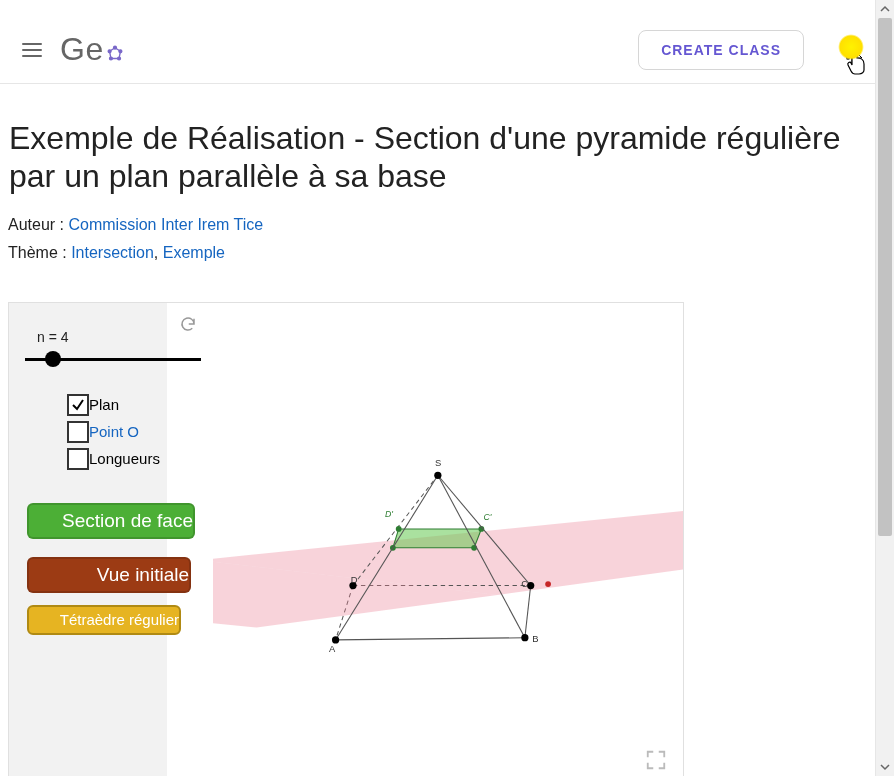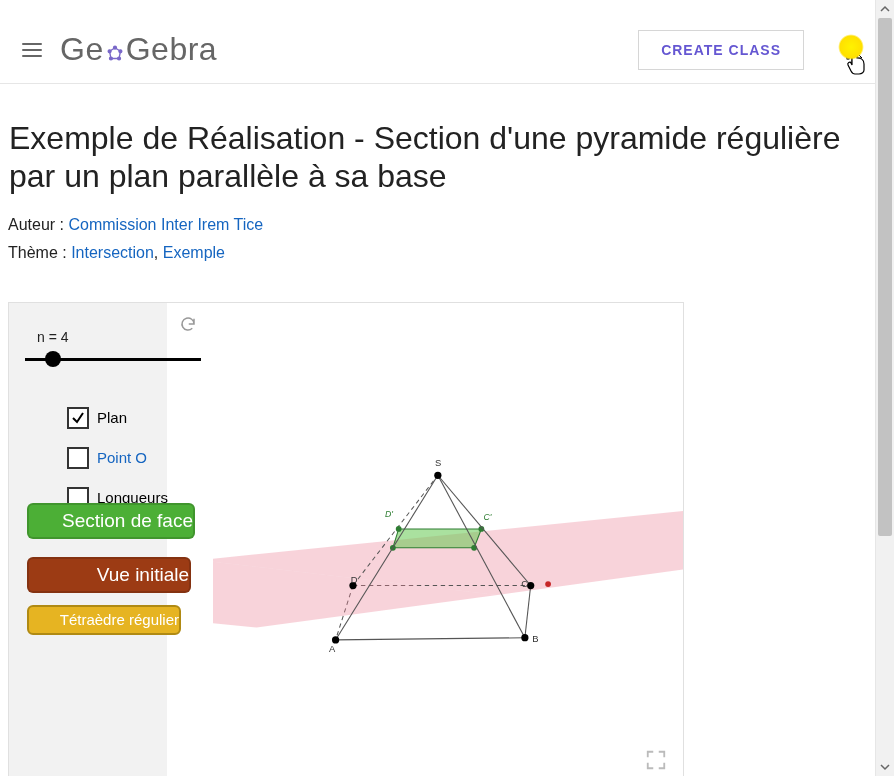--- a/index.html
+++ b/index.html
@@ -58,21 +58,21 @@
     height: 18px;
     margin: 0 2px;
     position: relative;
     top: 4px;
   }
   .header-gap {
     flex: 1;
   }
   .create-class-btn {
     border: 1px solid #d6d6d6;
-    border-radius: 0;
+    border-radius: 8px;
     height: 38px;
     padding: 0 22px;
     display: flex;
     align-items: center;
     color: #6557d2;
     font-size: 14px;
     letter-spacing: 1px;
     font-weight: 600;
     cursor: pointer;
     margin-right: 24px;
@@ -195,22 +195,21 @@
     background: #000;
   }
   .checks {
     position: absolute;
     top: 86px;
     left: 58px;
   }
   .check-row {
     display: flex;
     align-items: center;
-    margin: 18px 0;
-    gap: 8px;
+    margin: 5px 0;
     font-size: 15px;
     cursor: pointer;
   }
   .check-box {
     width: 18px;
     height: 18px;
     border: 2px solid #333;
     display: flex;
     align-items: center;
     justify-content: center;
@@ -315,21 +314,20 @@
         <svg class="flower" viewBox="0 0 20 20">
           <g fill="none" stroke="#7a68c9" stroke-width="1.5">
             <circle cx="10" cy="3" r="1.6" fill="#7a68c9"></circle>
             <circle cx="16" cy="7" r="1.6" fill="#7a68c9"></circle>
             <circle cx="14.5" cy="15" r="1.6" fill="#7a68c9"></circle>
             <circle cx="5.5" cy="15" r="1.6" fill="#7a68c9"></circle>
             <circle cx="4" cy="7" r="1.6" fill="#7a68c9"></circle>
             <polygon points="10,3 16,7 14.5,15 5.5,15 4,7"></polygon>
           </g>
         </svg>
-        <span>Gebra</span>
       </div>
       <div class="header-gap"></div>
       <div class="create-class-btn">
         <span>CREATE CLASS</span>
       </div>
       <div class="kebab-wrap">
         <div class="kebab">
           <span></span>
             <span></span>
             <span></span>

